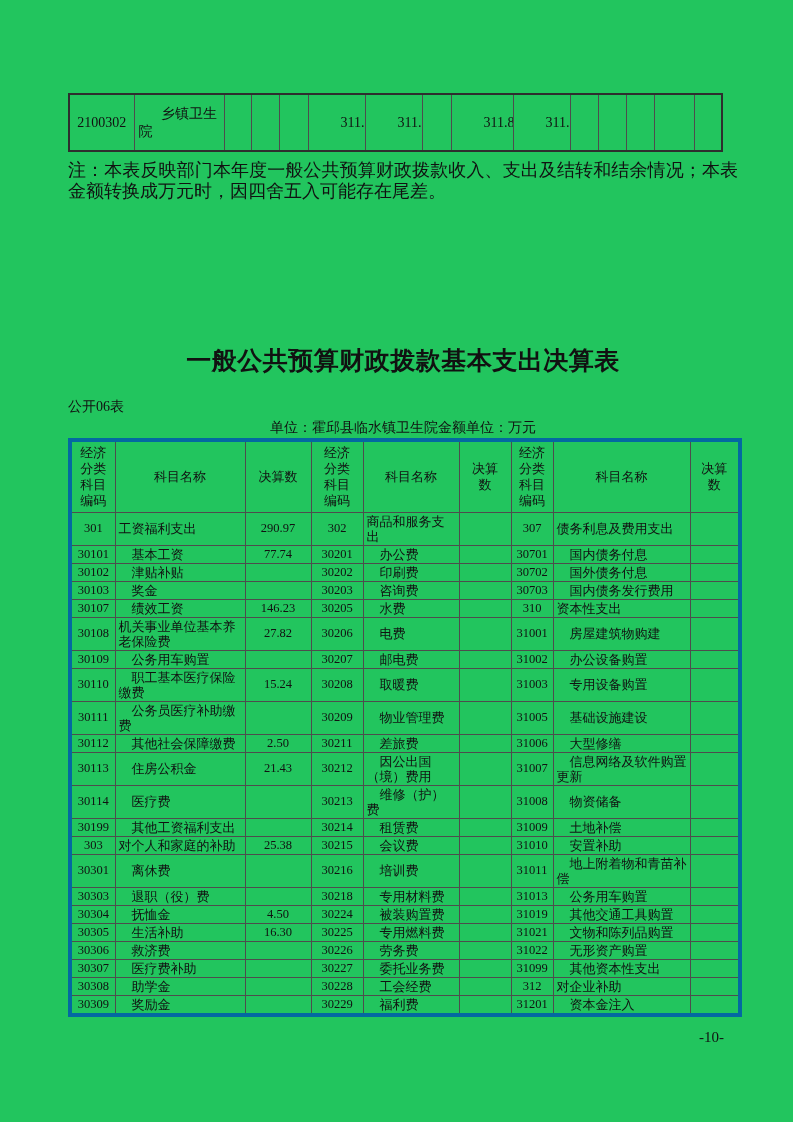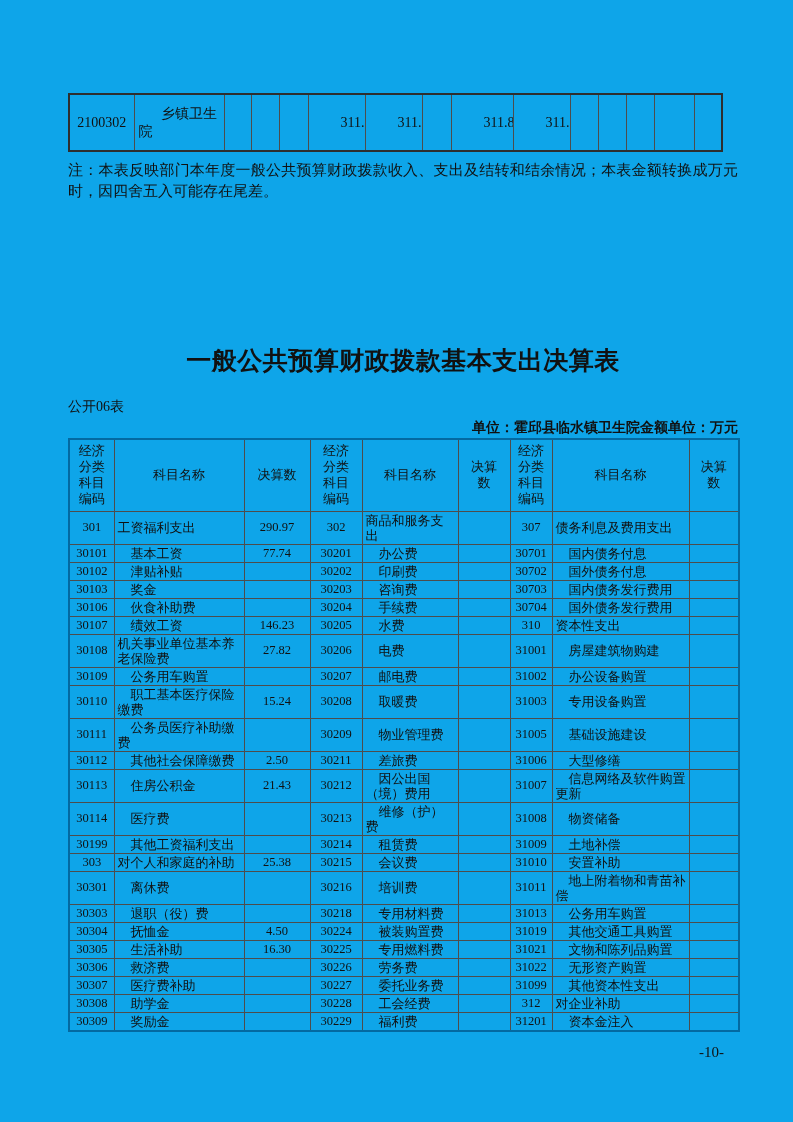--- a/index.html
+++ b/index.html
@@ -1,53 +1,53 @@
 <!DOCTYPE html>
 <html><head>
 <meta charset="utf-8">
 <style>
   * { box-sizing: border-box; }
   html, body { margin: 0; padding: 0; background: #ffffff; }
   .page {
     width: 793px; height: 1122px;
     padding: 93px 55px 30px 68px;
     font-family: "Liberation Serif", "DejaVu Serif", serif;
-    color: #111; background: #0ea5e9; overflow: hidden;
+    color: #111; background: #22c55e; overflow: hidden;
   }
   table { border-collapse: collapse; table-layout: fixed; }
 
   
   .carryover-table { width: 653px; border: 2px solid #2e2e2e; }
   .carryover-table td {
     border: 1px solid #4d4d4d; height: 57px; font-size: 14px;
     vertical-align: middle; overflow: hidden;
   }
   .cell-code { text-align: center; }
   .cell-name { text-align: left; text-indent: 1.6em; padding: 2px 4px; line-height: 18px; font-size: 14.5px; }
   .cell-num  { text-align: right; padding-right: 5px; padding-left: 32px; }
 
   .note {
-    width: 670px; font-size: 15px; line-height: 21px;
+    width: 670px; font-size: 18px; line-height: 21px;
     text-align: justify; margin: 8px 0 7px 0;
   }
 
   .title {
     width: 670px; text-align: center; font-size: 25px; font-weight: 700;
     margin: 142px 0 0 0; letter-spacing: 0.5px;
     font-family: "Liberation Sans", "DejaVu Sans", sans-serif;
   }
 
   .form-label { width: 670px; text-align: left; font-size: 14px; margin-top: 21px; }
   .unit-line {
-    width: 670px; display: flex; justify-content: flex-end;
-    font-size: 14px; margin: 3px 14px 1px 0; font-weight: bold;
+    width: 670px; display: flex; justify-content: center;
+    font-size: 14px; margin: 3px 14px 1px 0;
   }
 
   
-  .main-table { width: 670px; border: 2px solid #0369a1; font-size: 13px; }
+  .main-table { width: 670px; border: 4px solid #0369a1; font-size: 13px; }
   .main-table th, .main-table td {
     border: 1px solid #4d4d4d; vertical-align: middle; overflow: hidden;
   }
   .main-table thead tr { height: 72px; }
   .main-table th { font-weight: 400; text-align: center; line-height: 16px; padding: 1px 2px; }
   .main-table tbody tr { height: 16px; }
   .main-table td { line-height: 15px; padding: 1px 0; }
   td.c-code  { text-align: center; font-size: 12.5px; }
   td.c-name  { text-align: left; padding: 1px 3px; }
   td.c-value { text-align: center; font-size: 12.5px; }
@@ -174,31 +174,20 @@
           <td class="c-name">　奖金</td>
           <td class="c-value"></td>
           <td class="c-code">30203</td>
           <td class="c-name">　咨询费</td>
           <td class="c-value"></td>
           <td class="c-code">30703</td>
           <td class="c-name">　国内债务发行费用</td>
           <td class="c-value"></td>
         </tr>
         <tr>
-          <td class="c-code">30106</td>
-          <td class="c-name">　伙食补助费</td>
-          <td class="c-value"></td>
-          <td class="c-code">30204</td>
-          <td class="c-name">　手续费</td>
-          <td class="c-value"></td>
-          <td class="c-code">30704</td>
-          <td class="c-name">　国外债务发行费用</td>
-          <td class="c-value"></td>
-        </tr>
-        <tr>
           <td class="c-code">30107</td>
           <td class="c-name">　绩效工资</td>
           <td class="c-value">146.23</td>
           <td class="c-code">30205</td>
           <td class="c-name">　水费</td>
           <td class="c-value"></td>
           <td class="c-code">310</td>
           <td class="c-name">资本性支出</td>
           <td class="c-value"></td>
         </tr>

